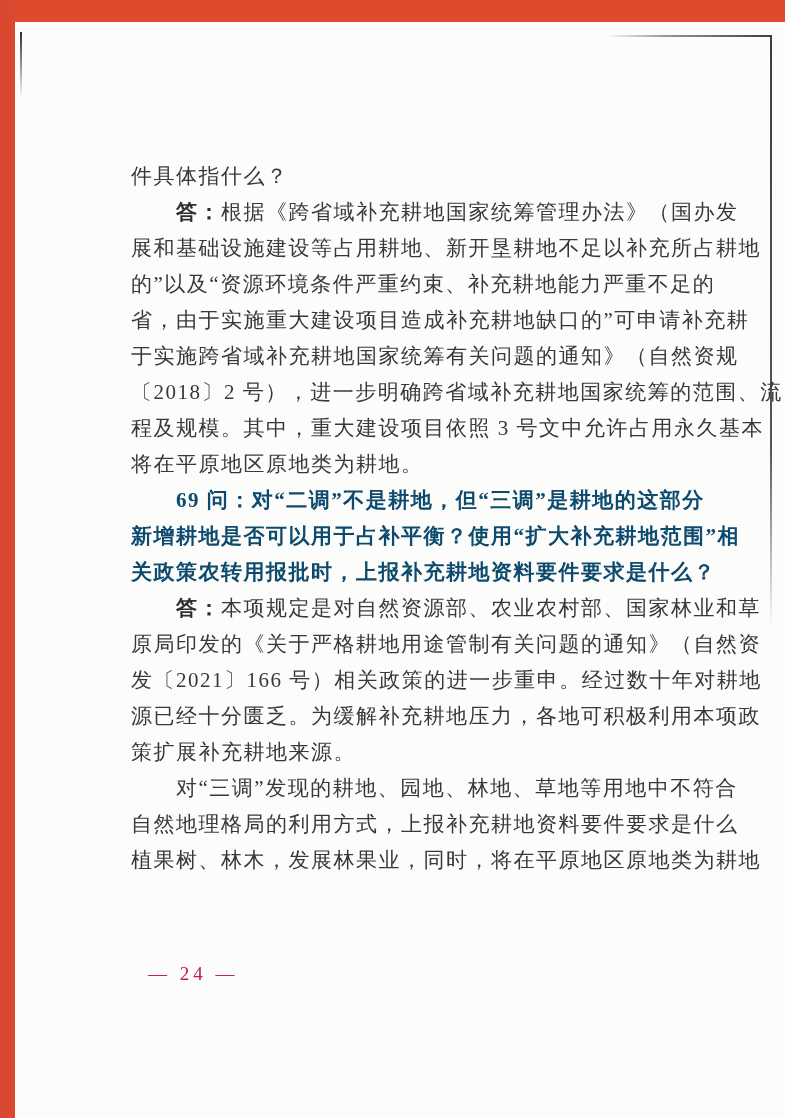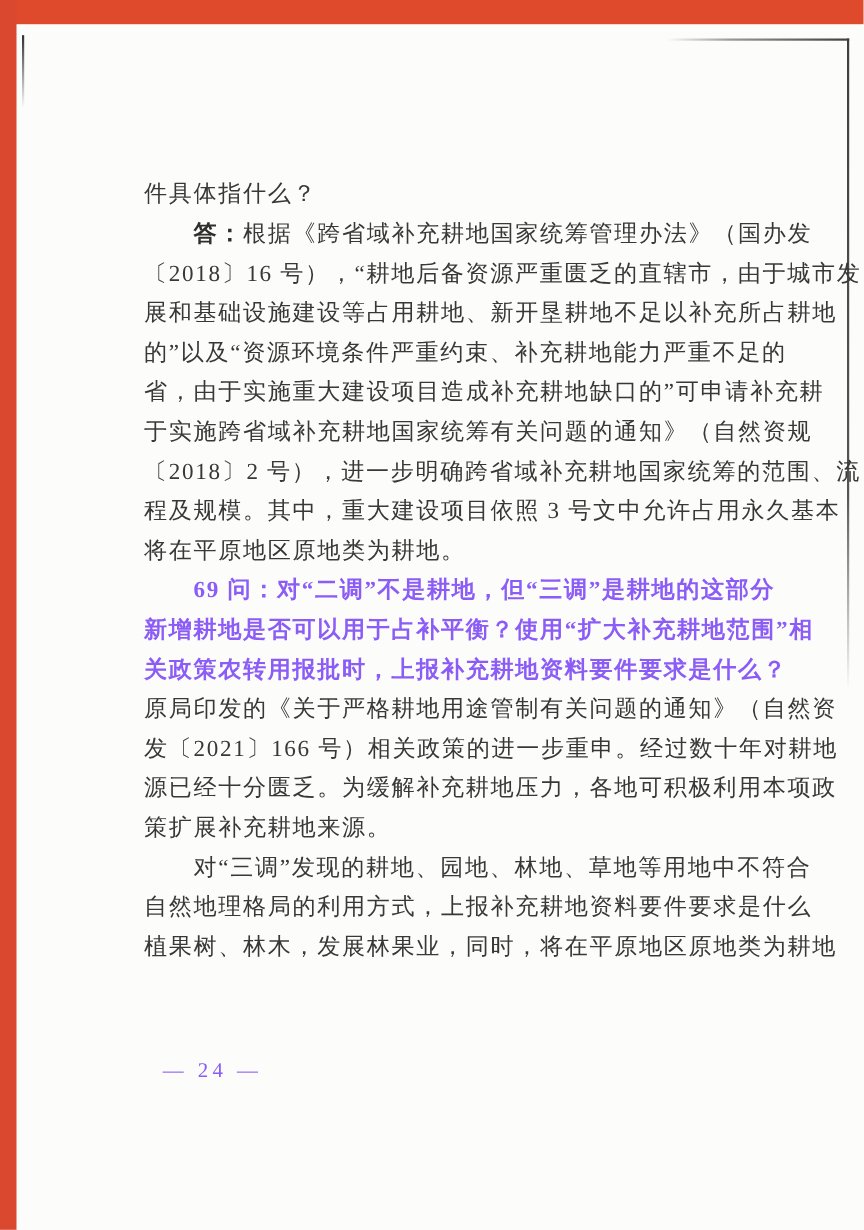--- a/index.html
+++ b/index.html
@@ -28,52 +28,52 @@
   
   .text-block{
     position:absolute;left:131px;top:158px;width:600px;
     color:#383838;
   }
   .line{
     height:36px;line-height:36px;white-space:nowrap;
     font-size:21px;letter-spacing:1.5px;
   }
   .line.indent{padding-left:45px;}
-  .line.bold{font-weight:bold;color:#8b5cf6;}
+  .line.bold{font-weight:bold;color:#0c4a6e;}
   .prefix{font-weight:bold;color:#2e2e2e;}
   .footer{
     position:absolute;left:148px;top:963px;
-    font-size:19px;letter-spacing:4px;color:#8b5cf6;
+    font-size:19px;letter-spacing:4px;color:#be185d;
   }
 </style>
 </head>
 <body>
 
 <div class="page">
   <div class="band-top" style="background: rgb(223, 74, 45);"></div>
   <div class="band-left" style="background: rgb(218, 72, 48);"></div>
 
   <div class="border-top"></div>
   <div class="border-right"></div>
   <div class="edge-left-line"></div>
 
   <div class="text-block">
       <div class="line">件具体指什么？</div>
       <div class="line indent"><span class="prefix">答：</span>根据《跨省域补充耕地国家统筹管理办法》（国办发</div>
-      <div class="line">〔2018〕16 号），“耕地后备资源严重匮乏的直辖市，由于城市发</div>
       <div class="line">展和基础设施建设等占用耕地、新开垦耕地不足以补充所占耕地</div>
       <div class="line">的”以及“资源环境条件严重约束、补充耕地能力严重不足的</div>
       <div class="line">省，由于实施重大建设项目造成补充耕地缺口的”可申请补充耕</div>
       <div class="line">于实施跨省域补充耕地国家统筹有关问题的通知》（自然资规</div>
       <div class="line">〔2018〕2 号），进一步明确跨省域补充耕地国家统筹的范围、流</div>
       <div class="line">程及规模。其中，重大建设项目依照 3 号文中允许占用永久基本</div>
       <div class="line">将在平原地区原地类为耕地。</div>
       <div class="line indent bold">69 问：对“二调”不是耕地，但“三调”是耕地的这部分</div>
       <div class="line bold">新增耕地是否可以用于占补平衡？使用“扩大补充耕地范围”相</div>
       <div class="line bold">关政策农转用报批时，上报补充耕地资料要件要求是什么？</div>
+      <div class="line indent"><span class="prefix">答：</span>本项规定是对自然资源部、农业农村部、国家林业和草</div>
       <div class="line">原局印发的《关于严格耕地用途管制有关问题的通知》（自然资</div>
       <div class="line">发〔2021〕166 号）相关政策的进一步重申。经过数十年对耕地</div>
       <div class="line">源已经十分匮乏。为缓解补充耕地压力，各地可积极利用本项政</div>
       <div class="line">策扩展补充耕地来源。</div>
       <div class="line indent">对“三调”发现的耕地、园地、林地、草地等用地中不符合</div>
       <div class="line">自然地理格局的利用方式，上报补充耕地资料要件要求是什么</div>
       <div class="line">植果树、林木，发展林果业，同时，将在平原地区原地类为耕地</div>
     </div>
 
   <div class="footer">— 24 —</div>

